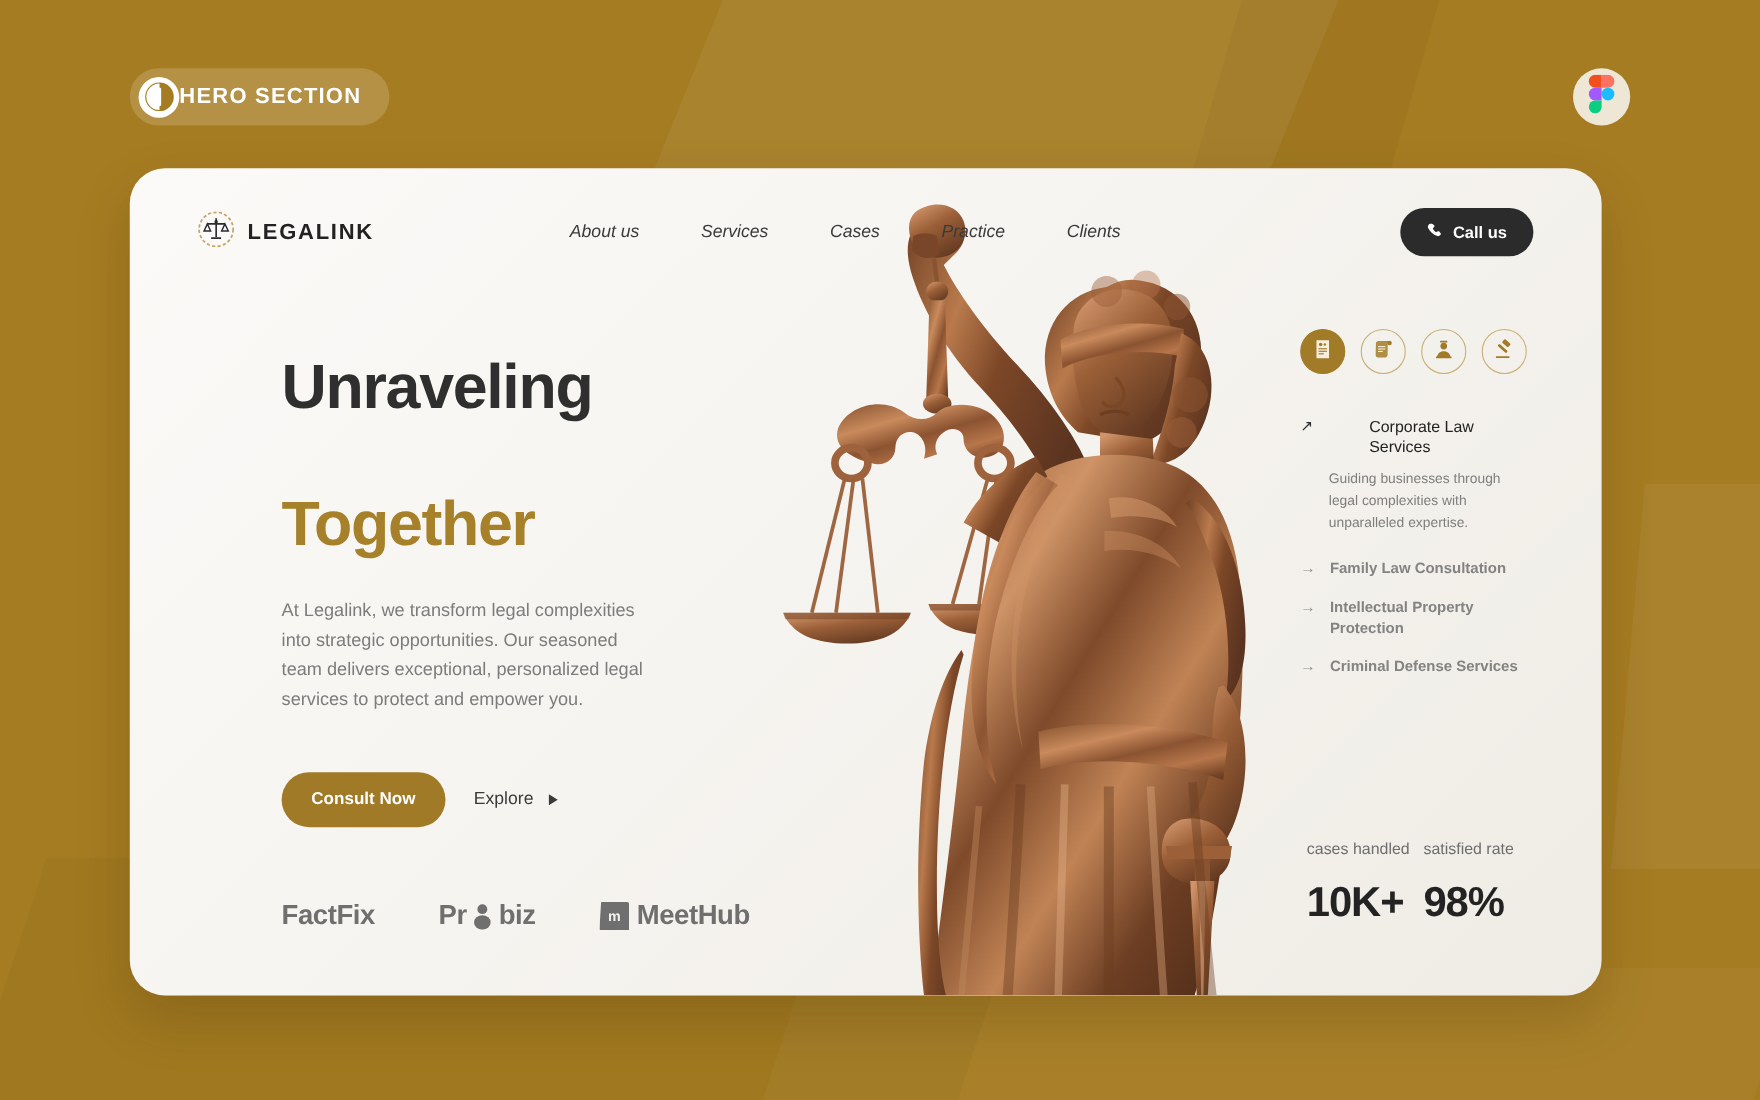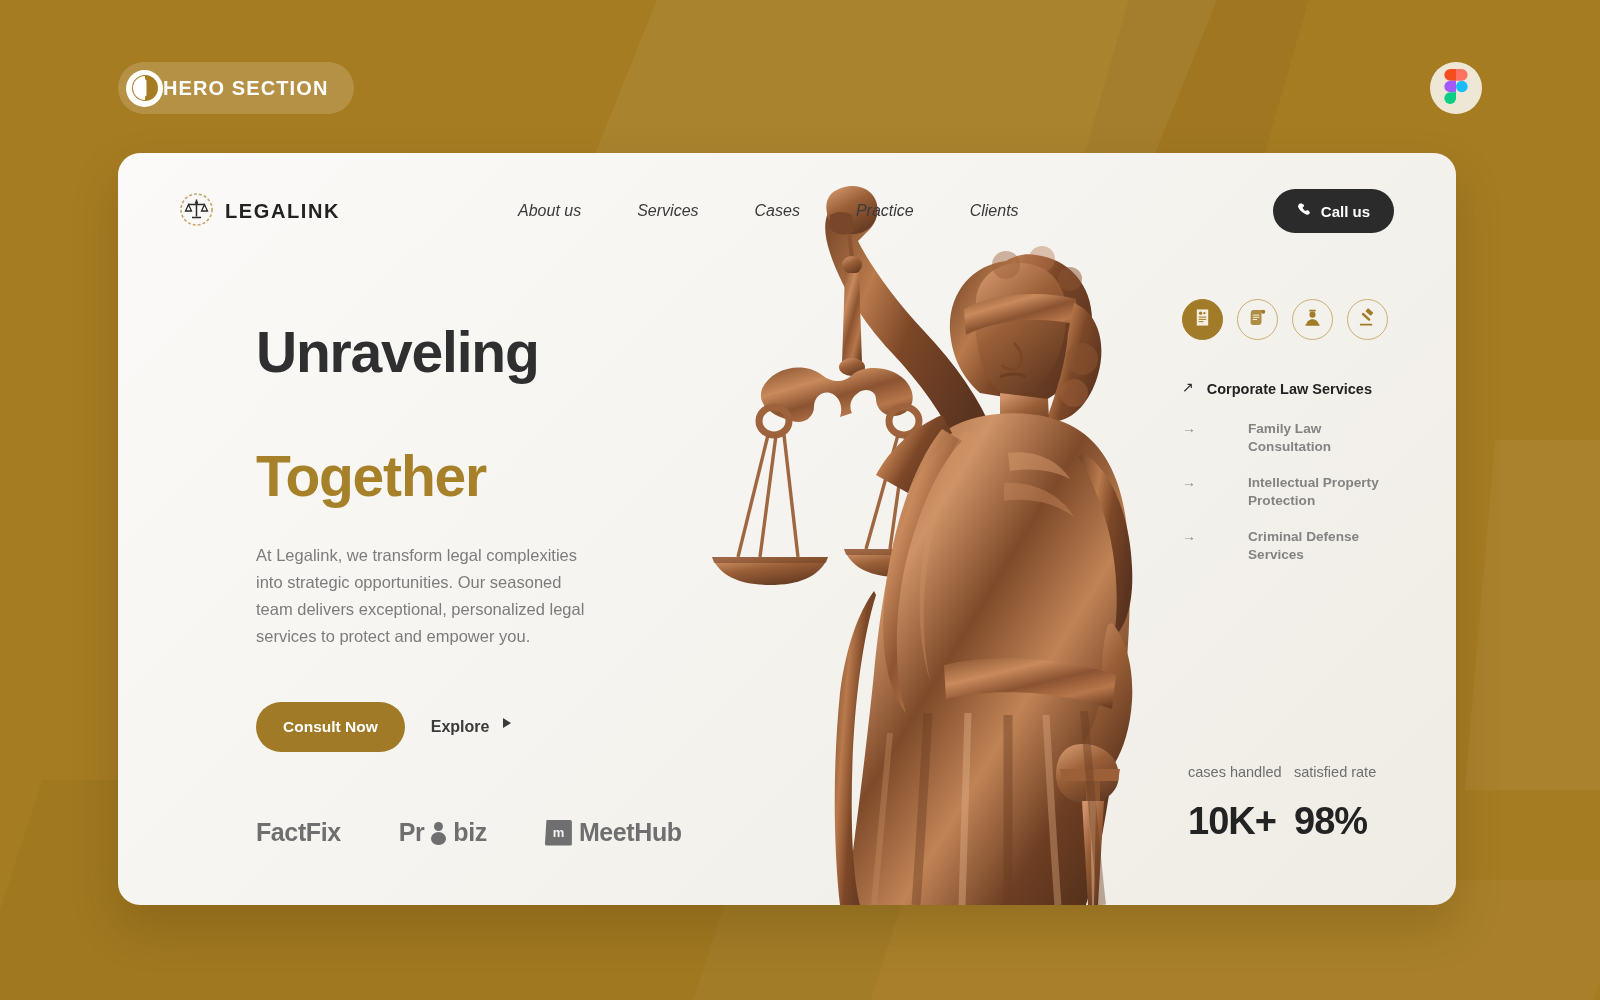--- a/index.html
+++ b/index.html
@@ -63,21 +63,21 @@
     width: 52px; height: 52px; border-radius: 50%;
     background: #EFE7D6;
     display: flex; align-items: center; justify-content: center;
   }
 
   
   .card {
     position: absolute; left: 118px; top: 153px;
     width: 1338px; height: 752px;
     background: linear-gradient(135deg, #FBFAF8 0%, #F6F4F0 45%, #EFECE5 100%);
-    border-radius: 22px;
+    border-radius: 32px;
     overflow: hidden;
     box-shadow: 0 22px 48px rgba(60,38,0,0.20);
   }
 
   
   .site-header {
     position: absolute; left: 0; top: 0; width: 100%;
     height: 116px;
     display: flex; align-items: center;
     padding: 0 62px;
@@ -124,22 +124,22 @@
   }
   .consult-btn {
     background: #A07A26; color: #fff;
     border: none; border-radius: 26px;
     height: 50px; padding: 0 27px;
     font-size: 15.5px; font-weight: bold;
     font-family: "Liberation Sans", sans-serif;
     cursor: pointer;
   }
   .explore {
-    display: flex; gap: 14px;
-    font-size: 16px; color: #3a3a3a; cursor: pointer; font-weight: bold;
+    display: flex; align-items: center; gap: 14px;
+    font-size: 16px; color: #3a3a3a; cursor: pointer;
   }
   .explore .tri {
     width: 0; height: 0;
     border-left: 8px solid #3a3a3a;
     border-top: 5.5px solid transparent;
     border-bottom: 5.5px solid transparent;
   }
 
   
   .partners {
@@ -189,33 +189,33 @@
     cursor: pointer; flex: none;
   }
   .svc-icon.active { background: #A17B27; border-color: #A17B27; }
 
   .svc-featured { margin-top: 40px; }
   .svc-head {
     display: flex; align-items: flex-start; gap: 13px;
   }
   .svc-head .arr { color: #2B2B2B; font-size: 14px; line-height: 1.1; }
   .svc-title {
-    font-size: 14.5px; font-weight: bold; color: #232323; line-height: 1.25;
+    font-size: 14.5px; font-weight: normal; color: #232323; line-height: 1.25; margin-left: 38px;
   }
   .svc-desc {
     margin: 10px 0 0 26px;
     font-size: 12.6px; line-height: 1.58; color: #7E7E7E;
   }
   .svc-list { margin-top: 22px; display: flex; flex-direction: column; gap: 17px; }
   .svc-item {
     display: flex; align-items: flex-start; gap: 13px; cursor: pointer;
   }
   .svc-item .arr { color: #8C8C8C; font-size: 14px; line-height: 1.25; }
   .svc-item .lbl {
-    font-size: 13.6px; font-weight: bold; color: #838383; line-height: 1.35; margin-left: 39px;
+    font-size: 13.6px; font-weight: bold; color: #838383; line-height: 1.35;
   }
 
   
   .stats {
     position: absolute; right: 62px; bottom: 62px;
     display: flex; gap: 6px; z-index: 5;
   }
   .stat { width: 100px; }
   .stat-label {
     font-size: 14.5px; line-height: 1.28; color: #6E6E6E;
@@ -498,20 +498,21 @@
           </svg>
         </span>
       </div>
     </div>
 
     <div class="svc-featured">
       <div class="svc-head">
         <span class="arr">↗</span>
         <span class="svc-title">Corporate Law Services</span>
       </div>
+      <p class="svc-desc">Guiding businesses through legal complexities with unparalleled expertise.</p>
     </div>
 
     <div class="svc-list">
       <div class="svc-item">
         <span class="arr">→</span>
         <span class="lbl">Family Law Consultation</span>
       </div>
       <div class="svc-item">
         <span class="arr">→</span>
         <span class="lbl">Intellectual Property Protection</span>

